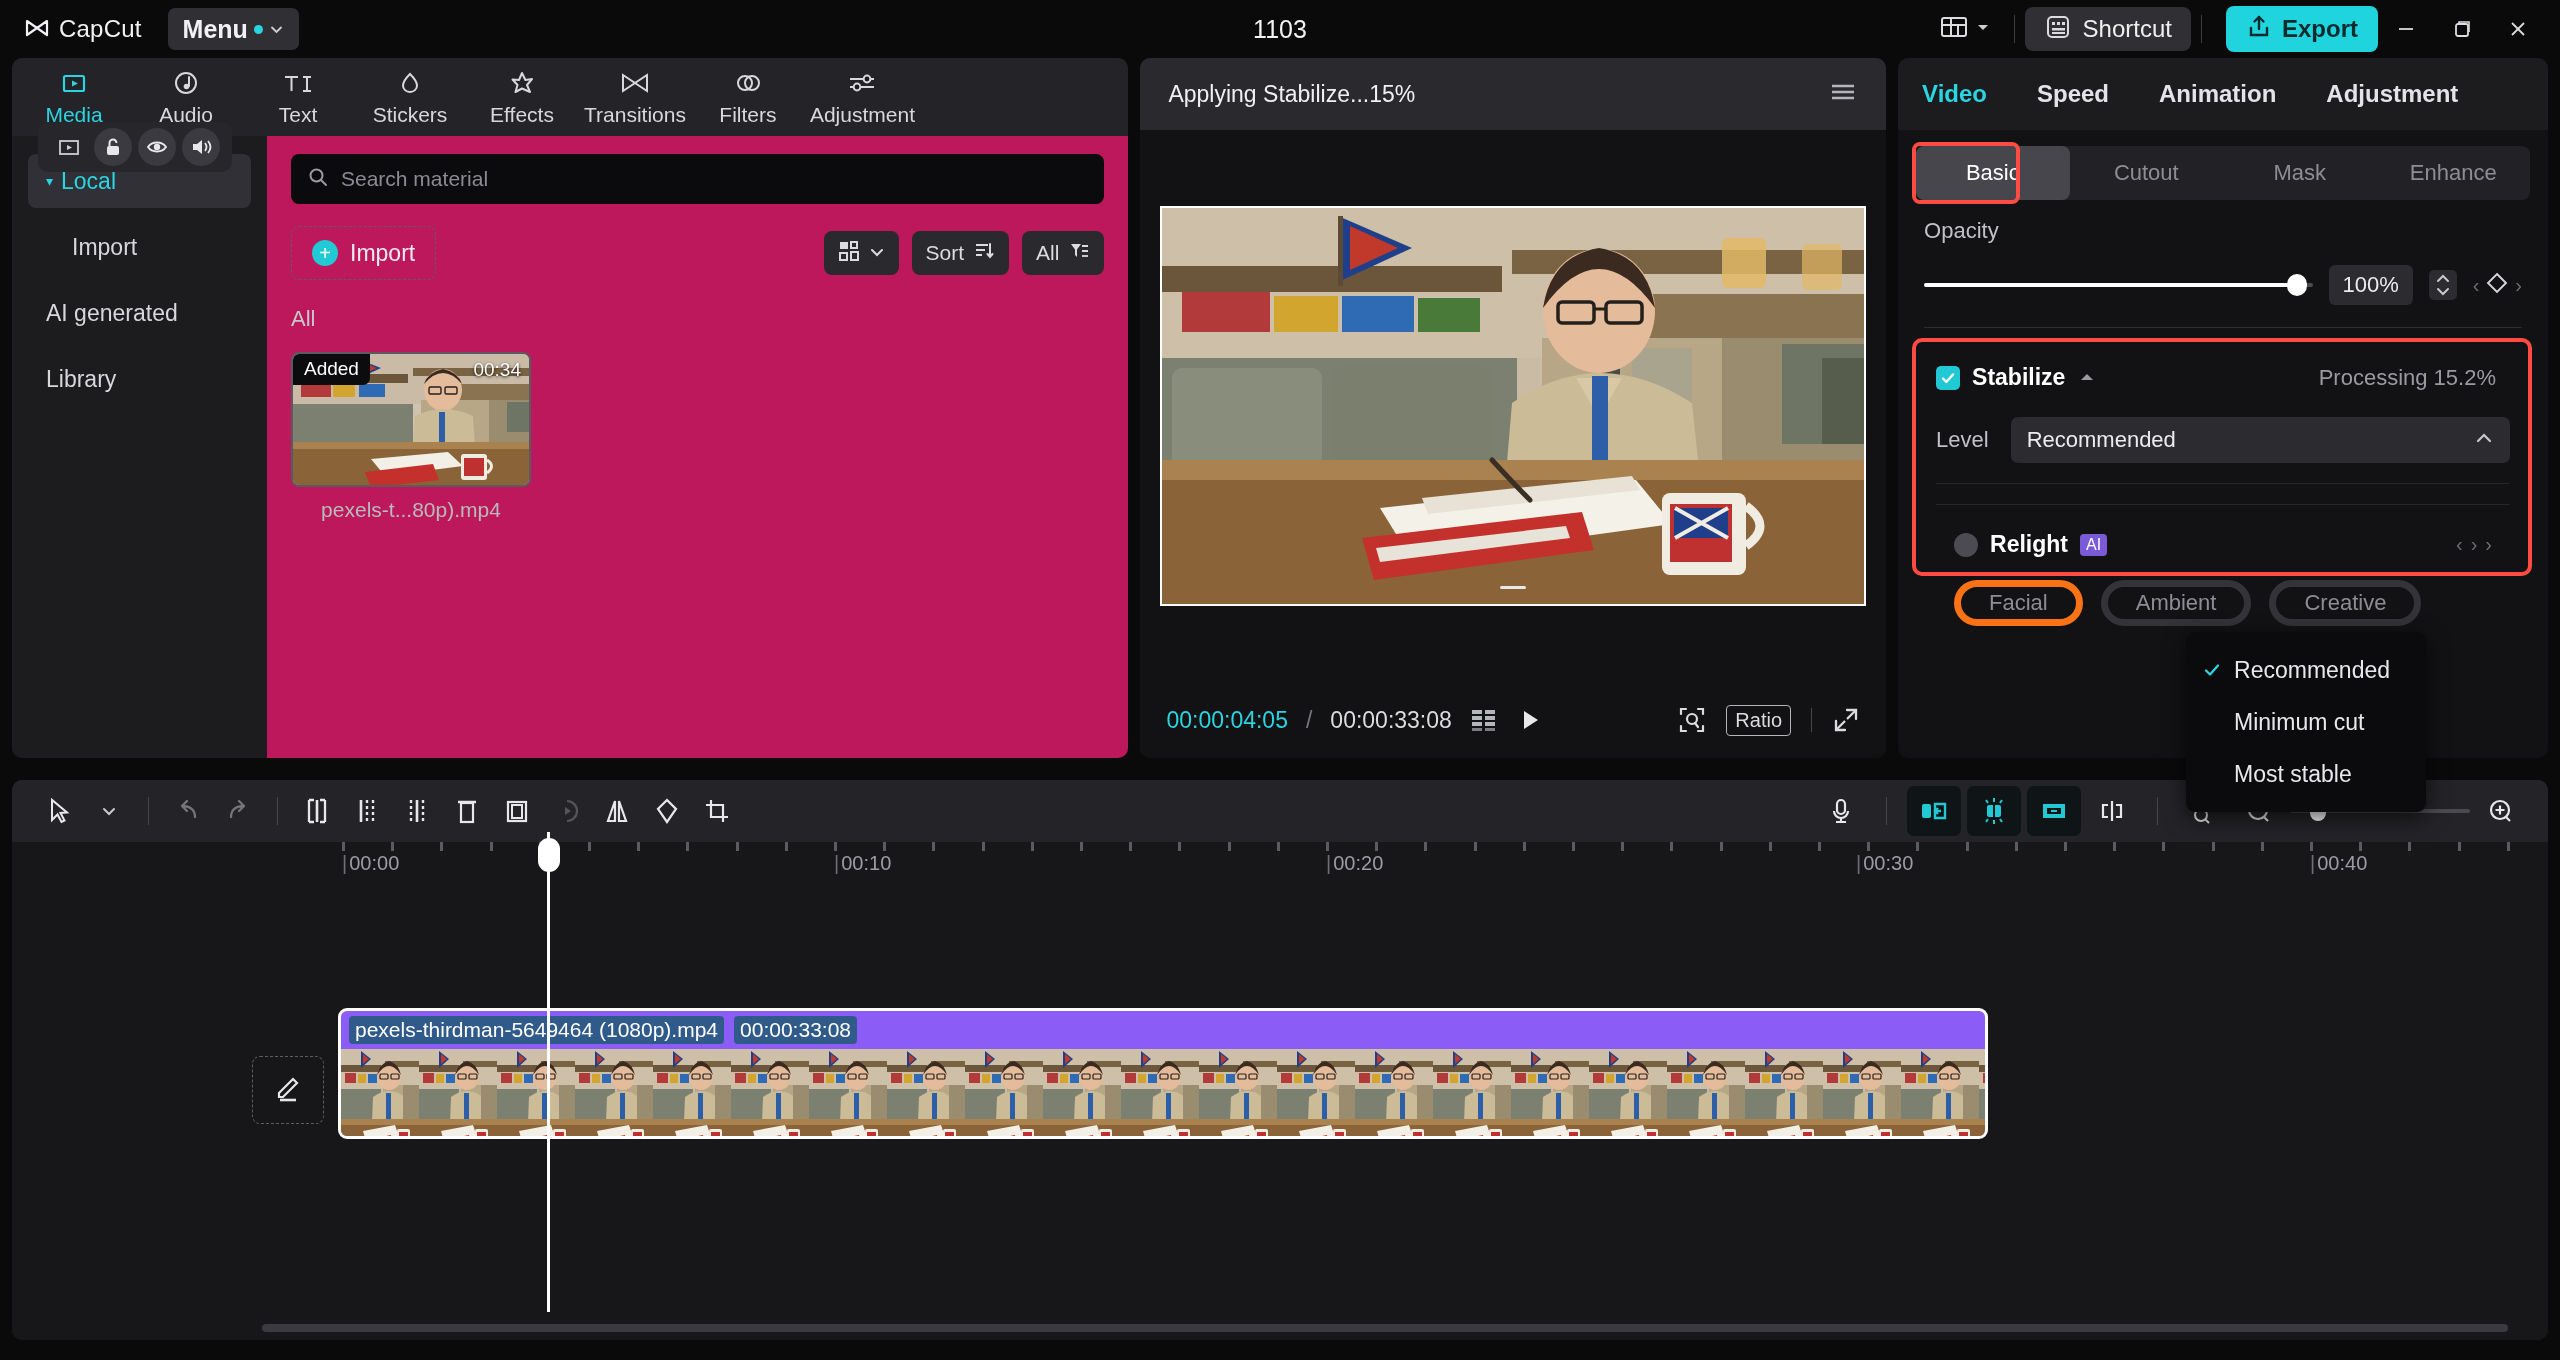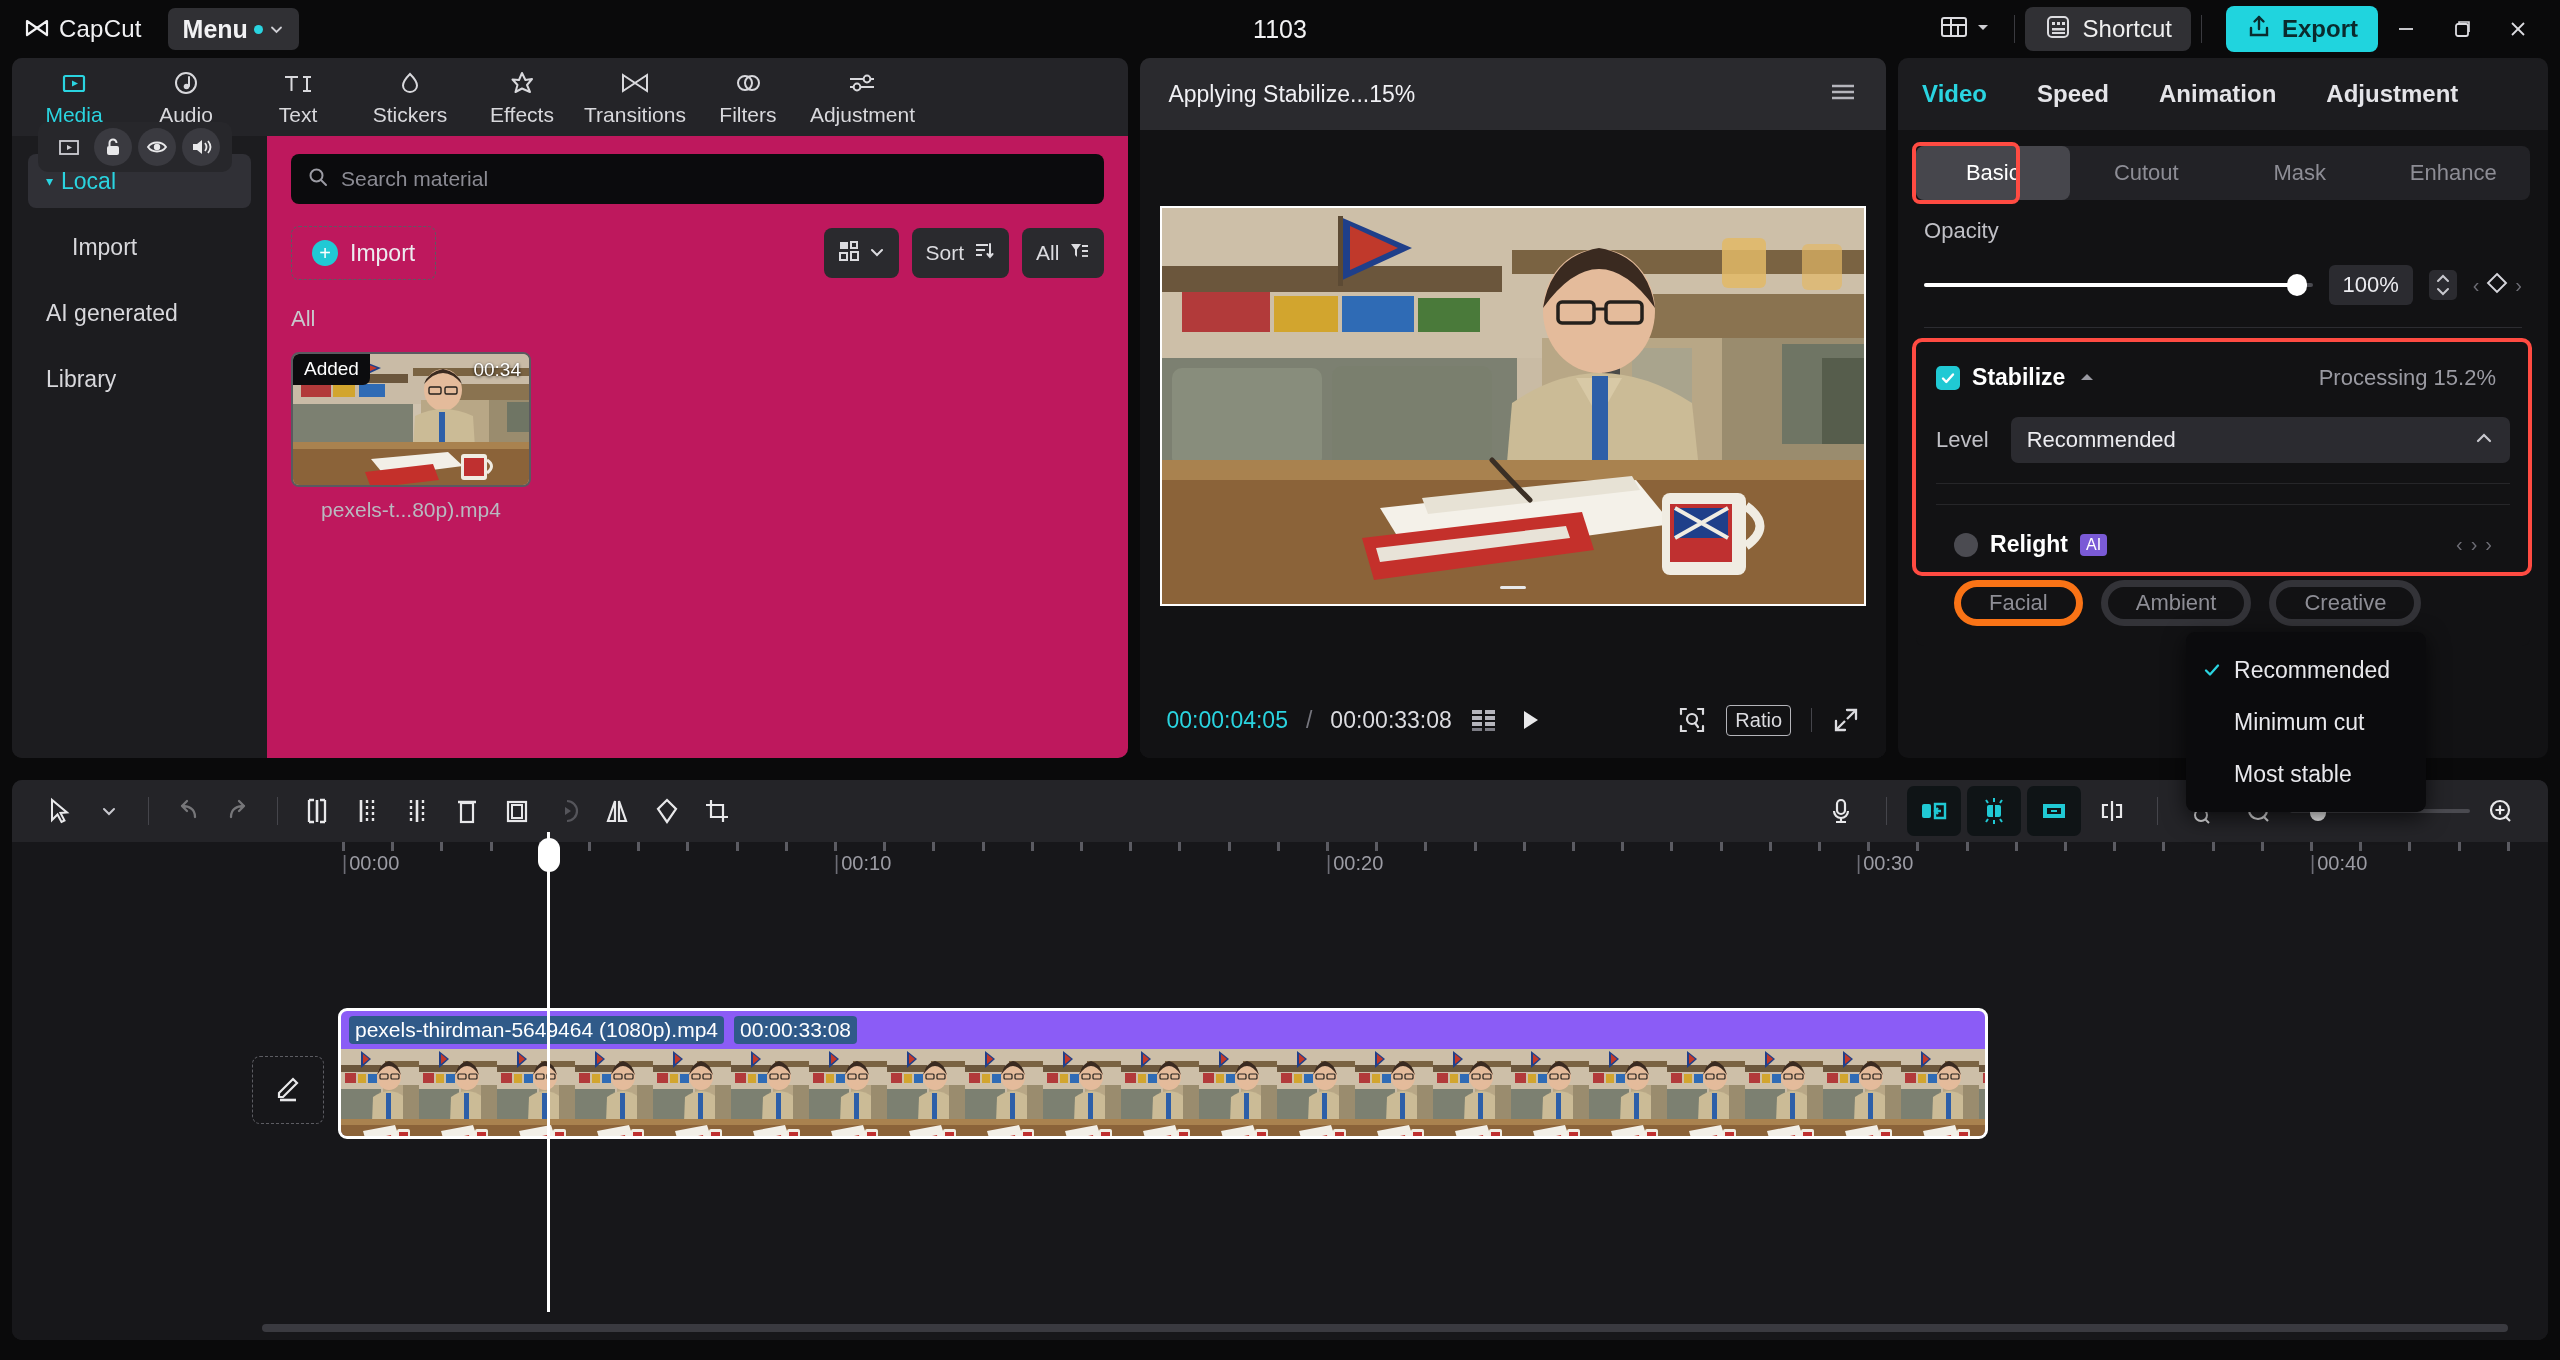--- a/index.html
+++ b/index.html
@@ -127,21 +127,21 @@
     display:flex; align-items:center; gap: 12px; padding: 0 20px; cursor: pointer;
   }
   .import-plus {
     width: 26px; height: 26px; border-radius: 50%; background: #20c9d4;
     display:flex; align-items:center; justify-content:center;
     color: #fff; font-size: 20px; line-height: 1;
   }
   .import-label { font-size: 23px; color: #ececf0; }
   .toolbar-right { margin-left: auto; display:flex; align-items:center; gap: 13px; }
   .tool-chip {
-    height: 50px; background: #2a2a2e; border-radius: 8px;
+    height: 44px; background: #2a2a2e; border-radius: 8px;
     display:flex; align-items:center; gap: 9px; padding: 0 14px; cursor: pointer;
     font-size: 21px; color: #dcdce0;
   }
 
   .section-label { font-size: 22px; color: #c8c8cc; margin-top: 26px; }
 
   .thumb-grid { display: flex; flex-wrap: wrap; gap: 26px; margin-top: 20px; }
   .thumb-cell { width: 240px; cursor: pointer; }
   .thumb-box {
     width: 240px; height: 135px; border-radius: 8px;

